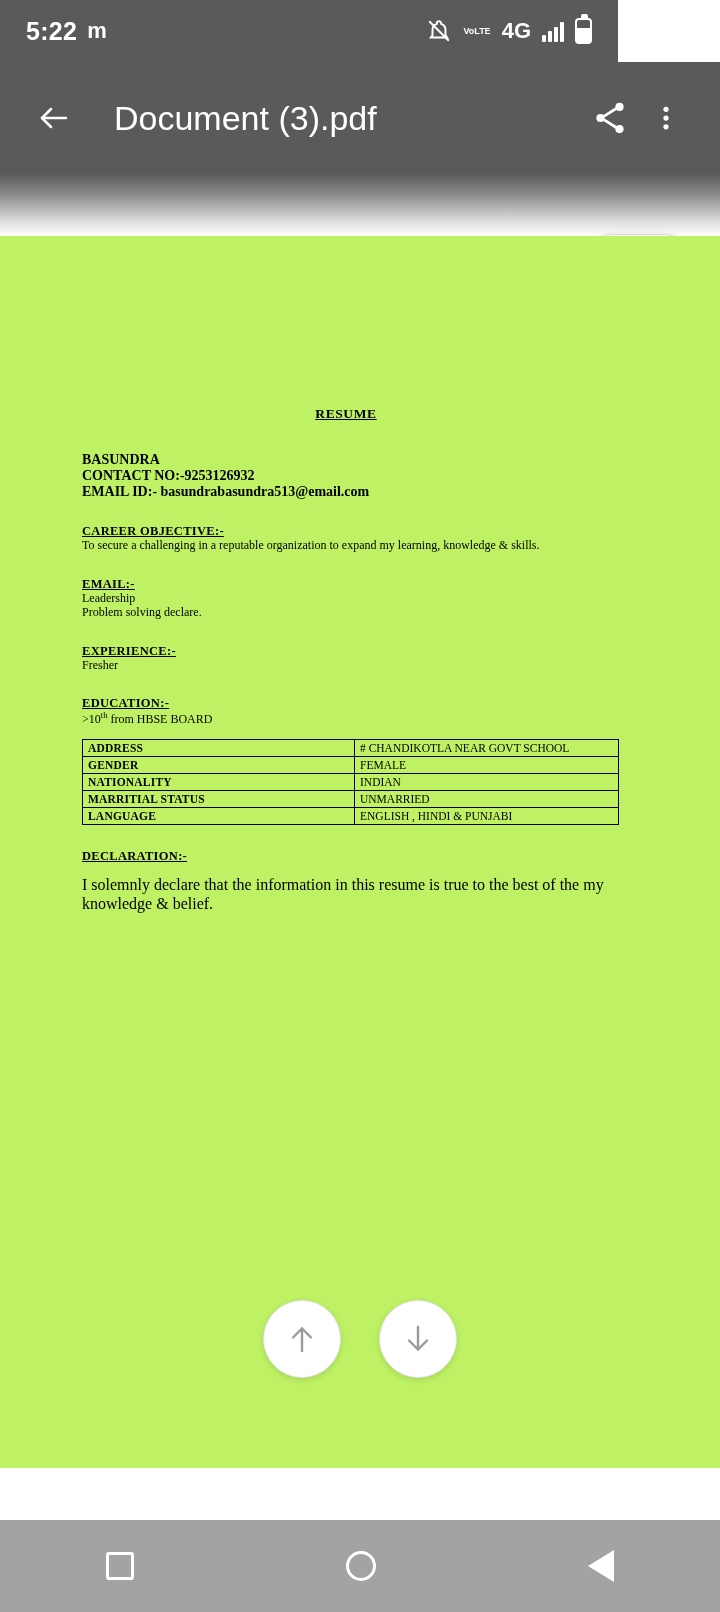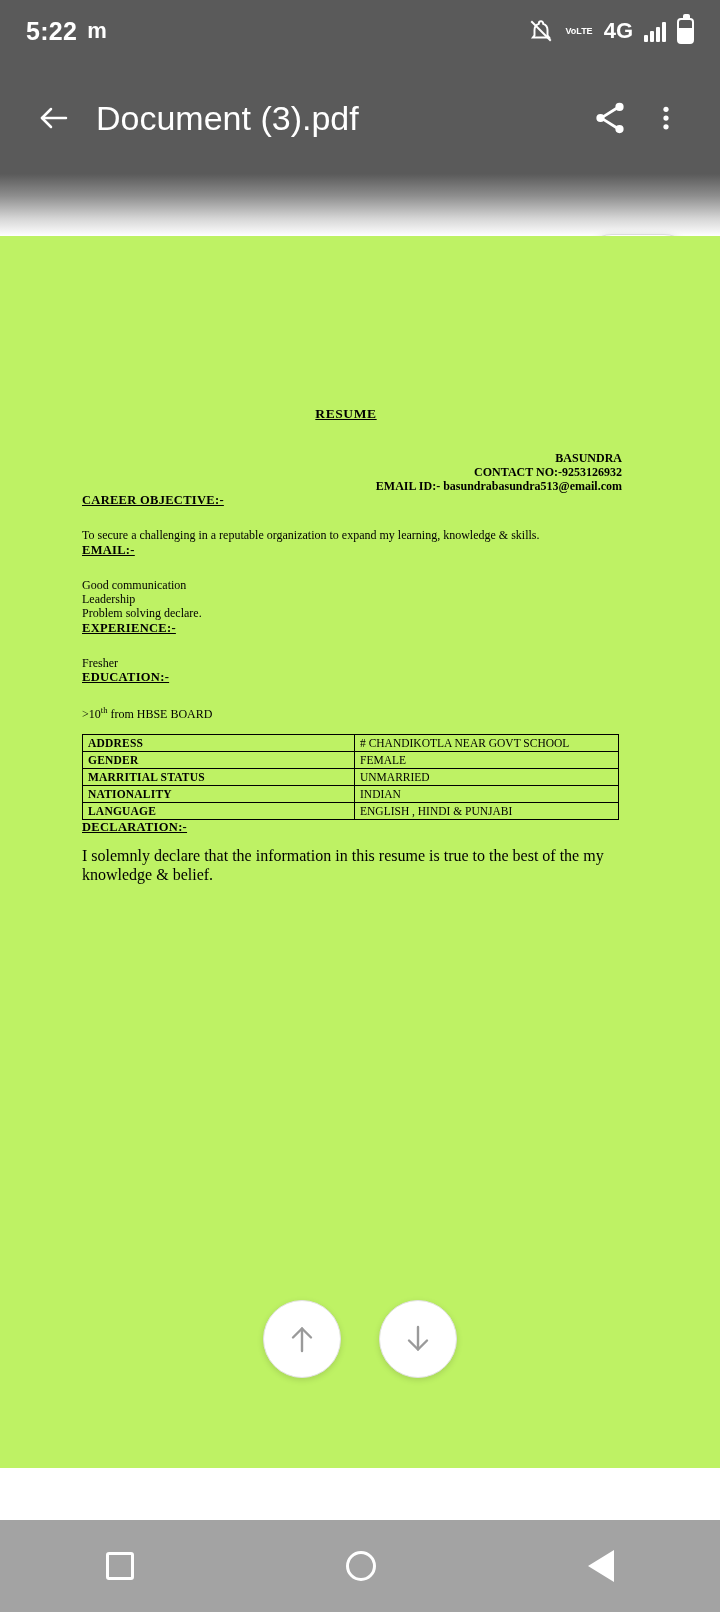--- a/index.html
+++ b/index.html
@@ -15,21 +15,21 @@
     position: relative;
     width: 720px;
     height: 1612px;
     background: #ffffff;
   }
 
   
   .statusbar {
     position: absolute;
     top: 0; left: 0;
-    width: 720px;
+    width: 618px;
     height: 62px;
     background: #5a5a5a;
     color: #ffffff;
     display: flex;
     align-items: center;
     justify-content: space-between;
     padding: 0 26px;
   }
   .status-left {
     display: flex;
@@ -98,21 +98,21 @@
     height: 112px;
     background: #5a5a5a;
     display: flex;
     align-items: center;
     padding: 0 26px;
     color: #ffffff;
   }
   .appbar .title {
     flex: 1;
     font-size: 34px;
-    margin-left: 14px;
+    margin-left: 32px;
     color: #ffffff;
     white-space: nowrap;
     overflow: hidden;
     text-overflow: ellipsis;
   }
   .icon-btn {
     width: 56px; height: 56px;
     display: inline-flex;
     align-items: center;
     justify-content: center;
@@ -163,35 +163,35 @@
   .res-title {
     text-align: center;
     font-weight: bold;
     font-size: 13.5px;
     letter-spacing: .6px;
     text-decoration: underline;
     margin-left: -12px;
   }
   .contact-block {
     margin-top: 30px;
-    text-align: right;
-    font-weight: bold;
-    font-size: 12px;
+    font-weight: bold;
+    font-size: 14px;
     line-height: 1.15;
   }
   .sec-head {
     font-weight: bold;
     font-size: 12.5px;
     text-decoration: underline;
     letter-spacing: .3px;
+    margin-top: 24px;
   }
   .sec-body {
     font-size: 12px;
     line-height: 1.15;
-    margin-top: 21px;
+    margin-top: 0;
   }
   .sec-body .ln { display: block; }
   .sup { font-size: 8.5px; vertical-align: super; }
 
   table.details {
     margin-top: 12px;
     border-collapse: collapse;
     width: 537px;
     font-size: 11.5px;
   }
@@ -334,21 +334,20 @@
         <div>EMAIL ID:- basundrabasundra513@email.com</div>
       </div>
 
       <div class="sec-head">CAREER OBJECTIVE:-</div>
       <div class="sec-body">
         <span class="ln">To secure a challenging in a reputable organization to expand my learning, knowledge &amp; skills.</span>
       </div>
 
       <div class="sec-head">EMAIL:-</div>
       <div class="sec-body">
-        <span class="ln">Good communication</span>
         <span class="ln">Leadership</span>
         <span class="ln">Problem solving declare.</span>
       </div>
 
       <div class="sec-head">EXPERIENCE:-</div>
       <div class="sec-body">
         <span class="ln">Fresher</span>
       </div>
 
       <div class="sec-head">EDUCATION:-</div>
@@ -360,26 +359,26 @@
         <tbody>
             <tr>
           <td class="k">ADDRESS</td>
           <td># CHANDIKOTLA NEAR GOVT SCHOOL</td>
         </tr>
         <tr>
           <td class="k">GENDER</td>
           <td>FEMALE</td>
         </tr>
         <tr>
+          <td class="k">NATIONALITY</td>
+          <td>INDIAN</td>
+        </tr>
+        <tr>
           <td class="k">MARRITIAL STATUS</td>
           <td>UNMARRIED</td>
-        </tr>
-        <tr>
-          <td class="k">NATIONALITY</td>
-          <td>INDIAN</td>
         </tr>
         <tr>
           <td class="k">LANGUAGE</td>
           <td>ENGLISH , HINDI &amp; PUNJABI</td>
         </tr>
       </tbody>
         </table>
 
       <div class="sec-head">DECLARATION:-</div>
       <div class="decl-body">

